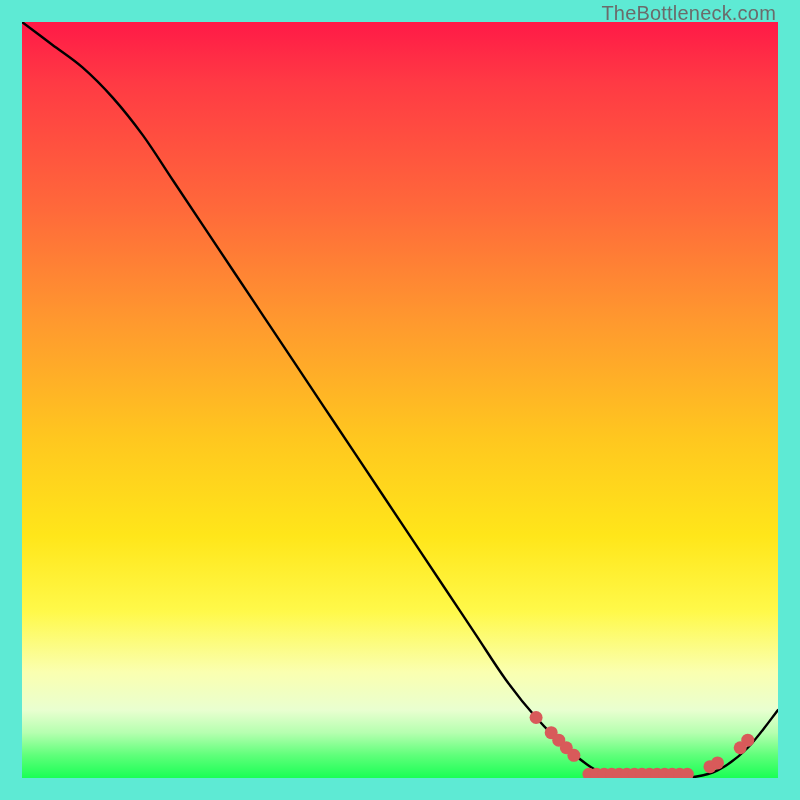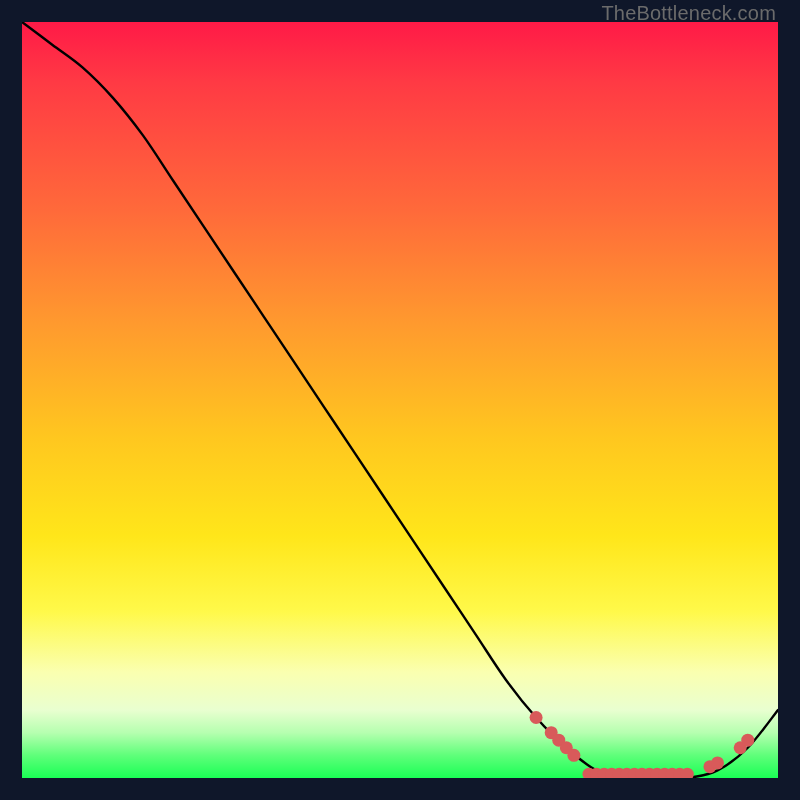--- a/index.html
+++ b/index.html
@@ -1,21 +1,21 @@
 <!DOCTYPE html>
 <html><head>
 <meta charset="utf-8">
 <style>
   * { margin: 0; padding: 0; box-sizing: border-box; }
   html, body { width: 800px; height: 800px; background: #000; overflow: hidden; }
   .frame {
     position: absolute;
     top: 0; left: 0;
     width: 800px; height: 800px;
-    background: #0f172a;
+    background: #5eead4;
   }
   .plot {
     position: absolute;
     top: 22px;
     left: 22px;
     width: 756px;
     height: 756px;
     overflow: hidden;
   }
   .gradient {

